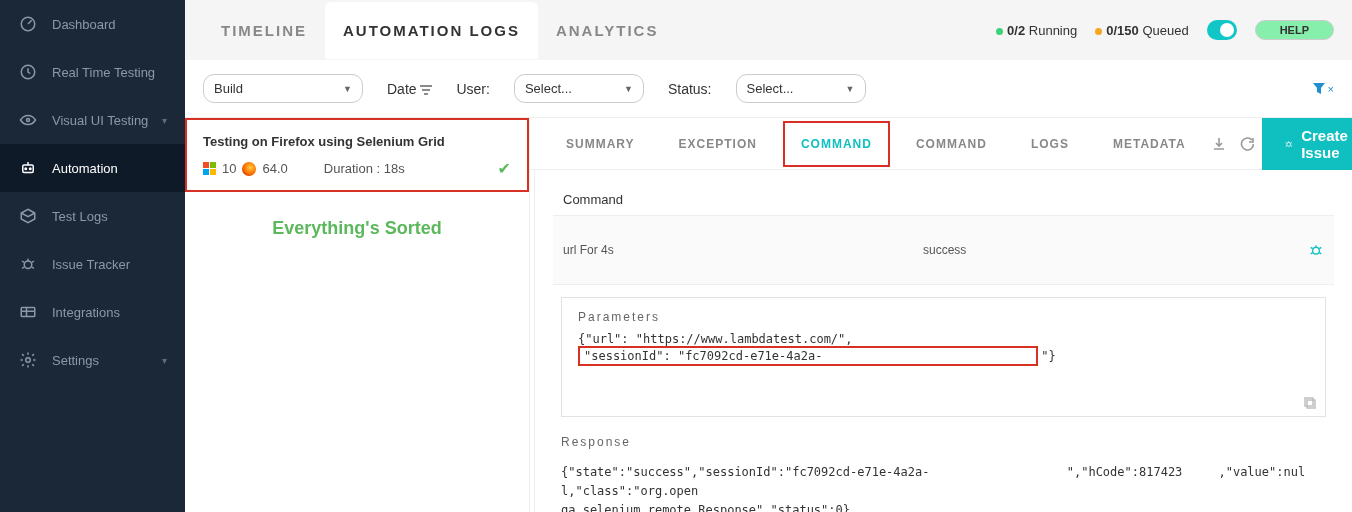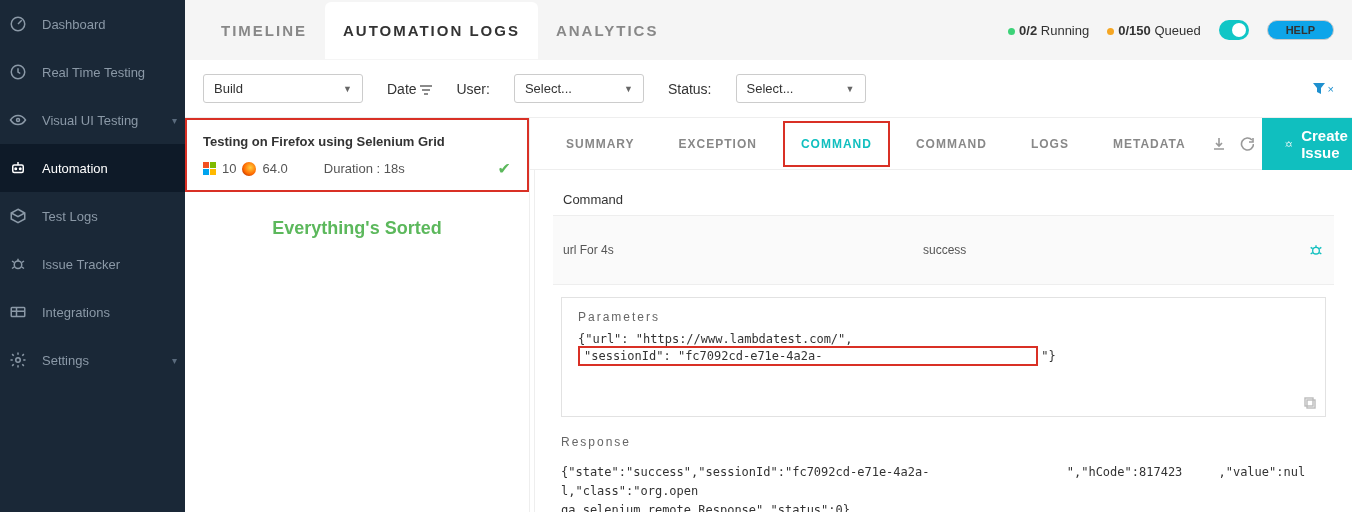--- a/index.html
+++ b/index.html
@@ -1,35 +1,35 @@
 <!DOCTYPE html>
 <html><head>
 <meta charset="utf-8">
 <style>
 * { margin: 0; padding: 0; box-sizing: border-box; }
 body { font-family: Arial, sans-serif; font-size: 13px; color: #333; background: #fff; width: 1352px; height: 512px; overflow: hidden; display: flex; }
 .sidebar { width: 185px; background: #1a2837; height: 512px; }
-.side-item { display: flex; align-items: center; padding: 14px 8px; color: #8b99a7; cursor: pointer; font-size: 13px; }
+.side-item { display: flex; align-items: center; padding: 14px 18px; color: #8b99a7; cursor: pointer; font-size: 13px; }
 .side-item.active { background: #0e1a28; color: #fff; }
 .side-item .icon-wrap { width: 20px; height: 20px; margin-right: 14px; display: inline-flex; align-items: center; justify-content: center; flex-shrink: 0; }
 .side-item .chev { margin-left: auto; font-size: 10px; color: #5a6b7d; }
 .main { flex: 1; display: flex; flex-direction: column; height: 512px; overflow: hidden; background: #fff; }
 .topbar { display: flex; align-items: center; padding: 0 18px; height: 60px; background: #f5f5f5; }
 .topbar .tab { padding: 20px 18px; font-size: 15px; font-weight: 600; letter-spacing: 2px; color: #888; cursor: pointer; }
 .topbar .tab.active { background: #fff; color: #333; border-radius: 6px 6px 0 0; }
 .topbar .status-block { margin-left: auto; display: flex; align-items: center; gap: 18px; font-size: 13px; }
 .dot { width: 7px; height: 7px; border-radius: 50%; display: inline-block; margin-right: 4px; }
 .dot.green { background: #3cd278; }
 .dot.orange { background: #f5a623; }
 .status-block span.bold { font-weight: 600; }
 .toggle-pill { background: #10c6c6; width: 30px; height: 20px; border-radius: 10px; position: relative; display: inline-block; }
 .toggle-pill::after { content: ''; width: 14px; height: 14px; background: #fff; border-radius: 50%; position: absolute; top: 3px; right: 3px; }
-.help-btn { background: #0ea5e9; border: 1px solid #ccc; border-radius: 12px; padding: 3px 18px; font-size: 11px; font-weight: 600; cursor: pointer; }
+.help-btn { background: #86efac; border: 1px solid #ccc; border-radius: 12px; padding: 3px 24px; font-size: 11px; font-weight: 600; cursor: pointer; }
 .filterbar { background: #fff; padding: 14px 18px; border-bottom: 1px solid #eee; display: flex; align-items: center; gap: 24px; }
-.sel { border: 1px solid #ccc; border-radius: 3px; padding: 6px 10px; font-size: 13px; background: #fff; cursor: pointer; display: flex; align-items: center; justify-content: space-between; min-width: 130px; }
+.sel { border: 1px solid #ccc; border-radius: 11px; padding: 6px 10px; font-size: 13px; background: #fff; cursor: pointer; display: flex; align-items: center; justify-content: space-between; min-width: 130px; }
 .sel .car { font-size: 9px; color: #666; }
 .lbl { font-size: 14px; color: #333; }
 .filter-icon-right { margin-left: auto; color: #1e90cf; font-size: 14px; display: flex; align-items: center; }
 .body-row { display: flex; flex: 1; overflow: hidden; }
 .left-col { width: 345px; border-right: 1px solid #eee; padding: 0; overflow: hidden; }
 .test-card { border: 2px solid #d93025; margin: 0; padding: 14px 16px 12px; }
 .test-title { font-weight: 600; margin-bottom: 10px; font-size: 13px; }
 .test-meta { display: flex; align-items: center; gap: 6px; font-size: 13px; color: #555; }
 .win-sq { display: inline-grid; grid-template-columns: 6px 6px; grid-template-rows: 6px 6px; gap: 1px; }
 .win-sq span:nth-child(1){background:#f25022;} .win-sq span:nth-child(2){background:#7fba00;} .win-sq span:nth-child(3){background:#00a4ef;} .win-sq span:nth-child(4){background:#ffb900;}

